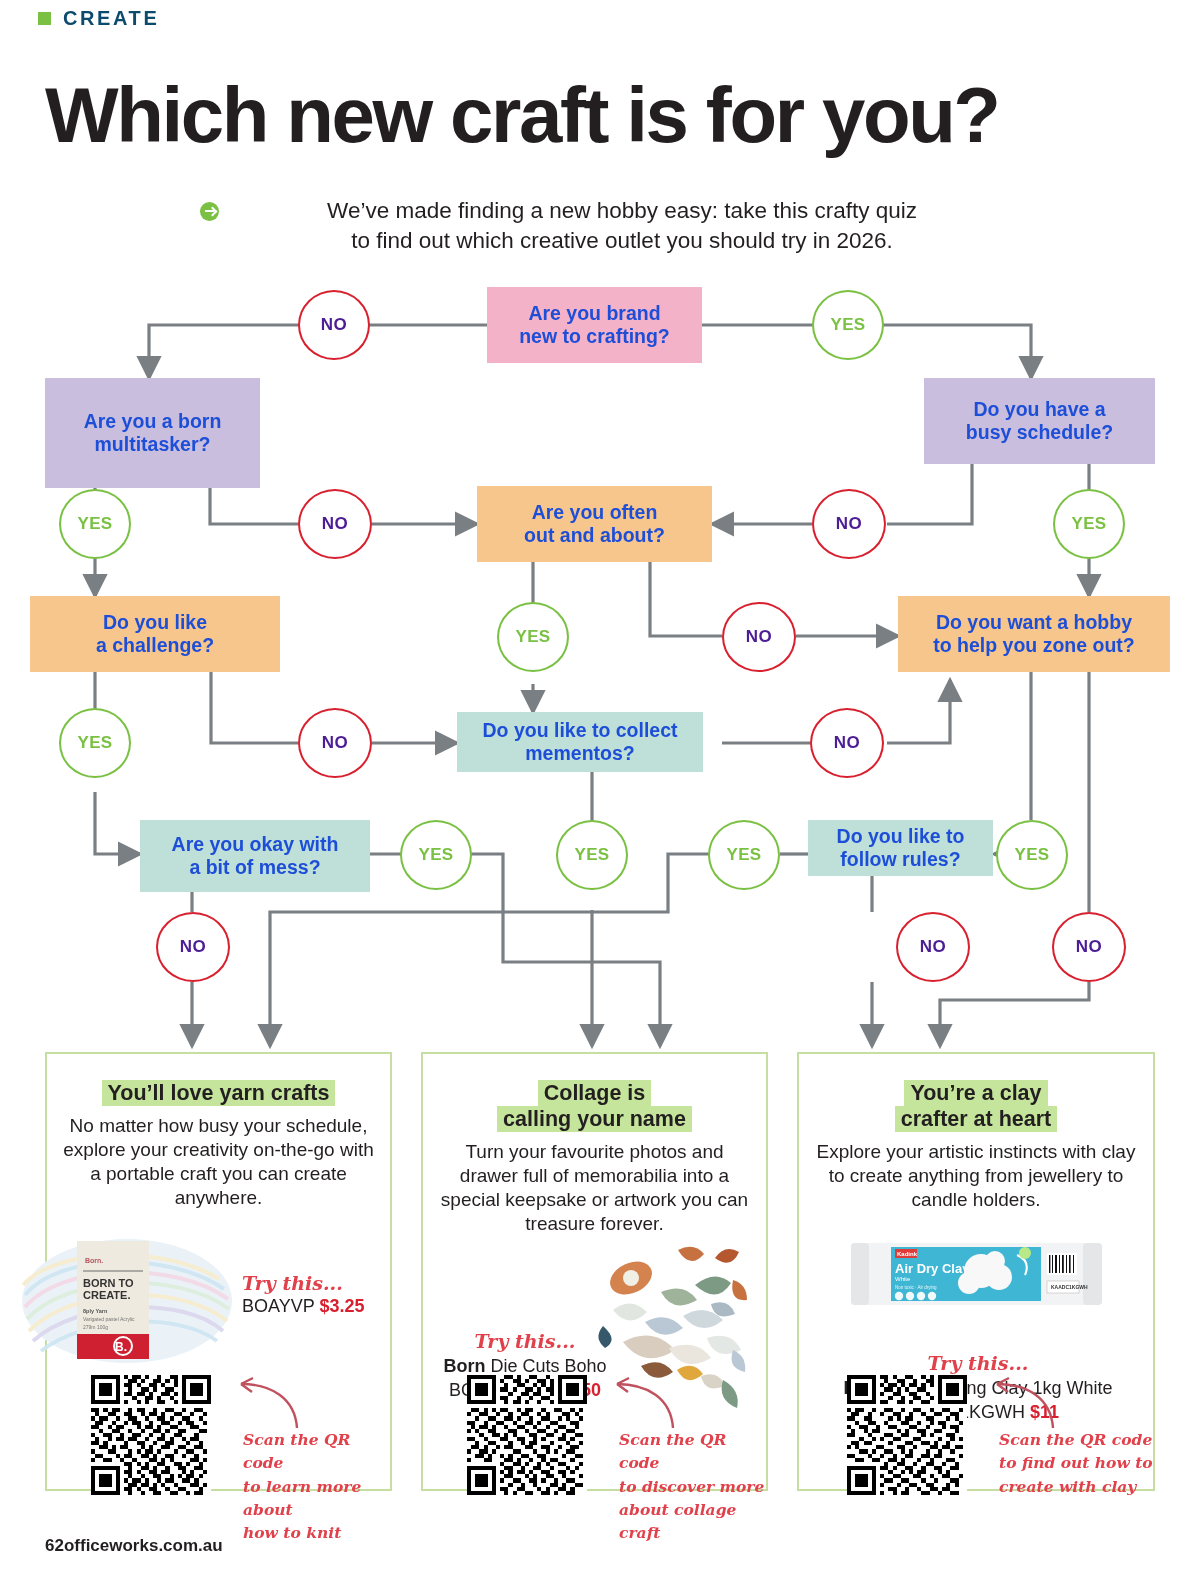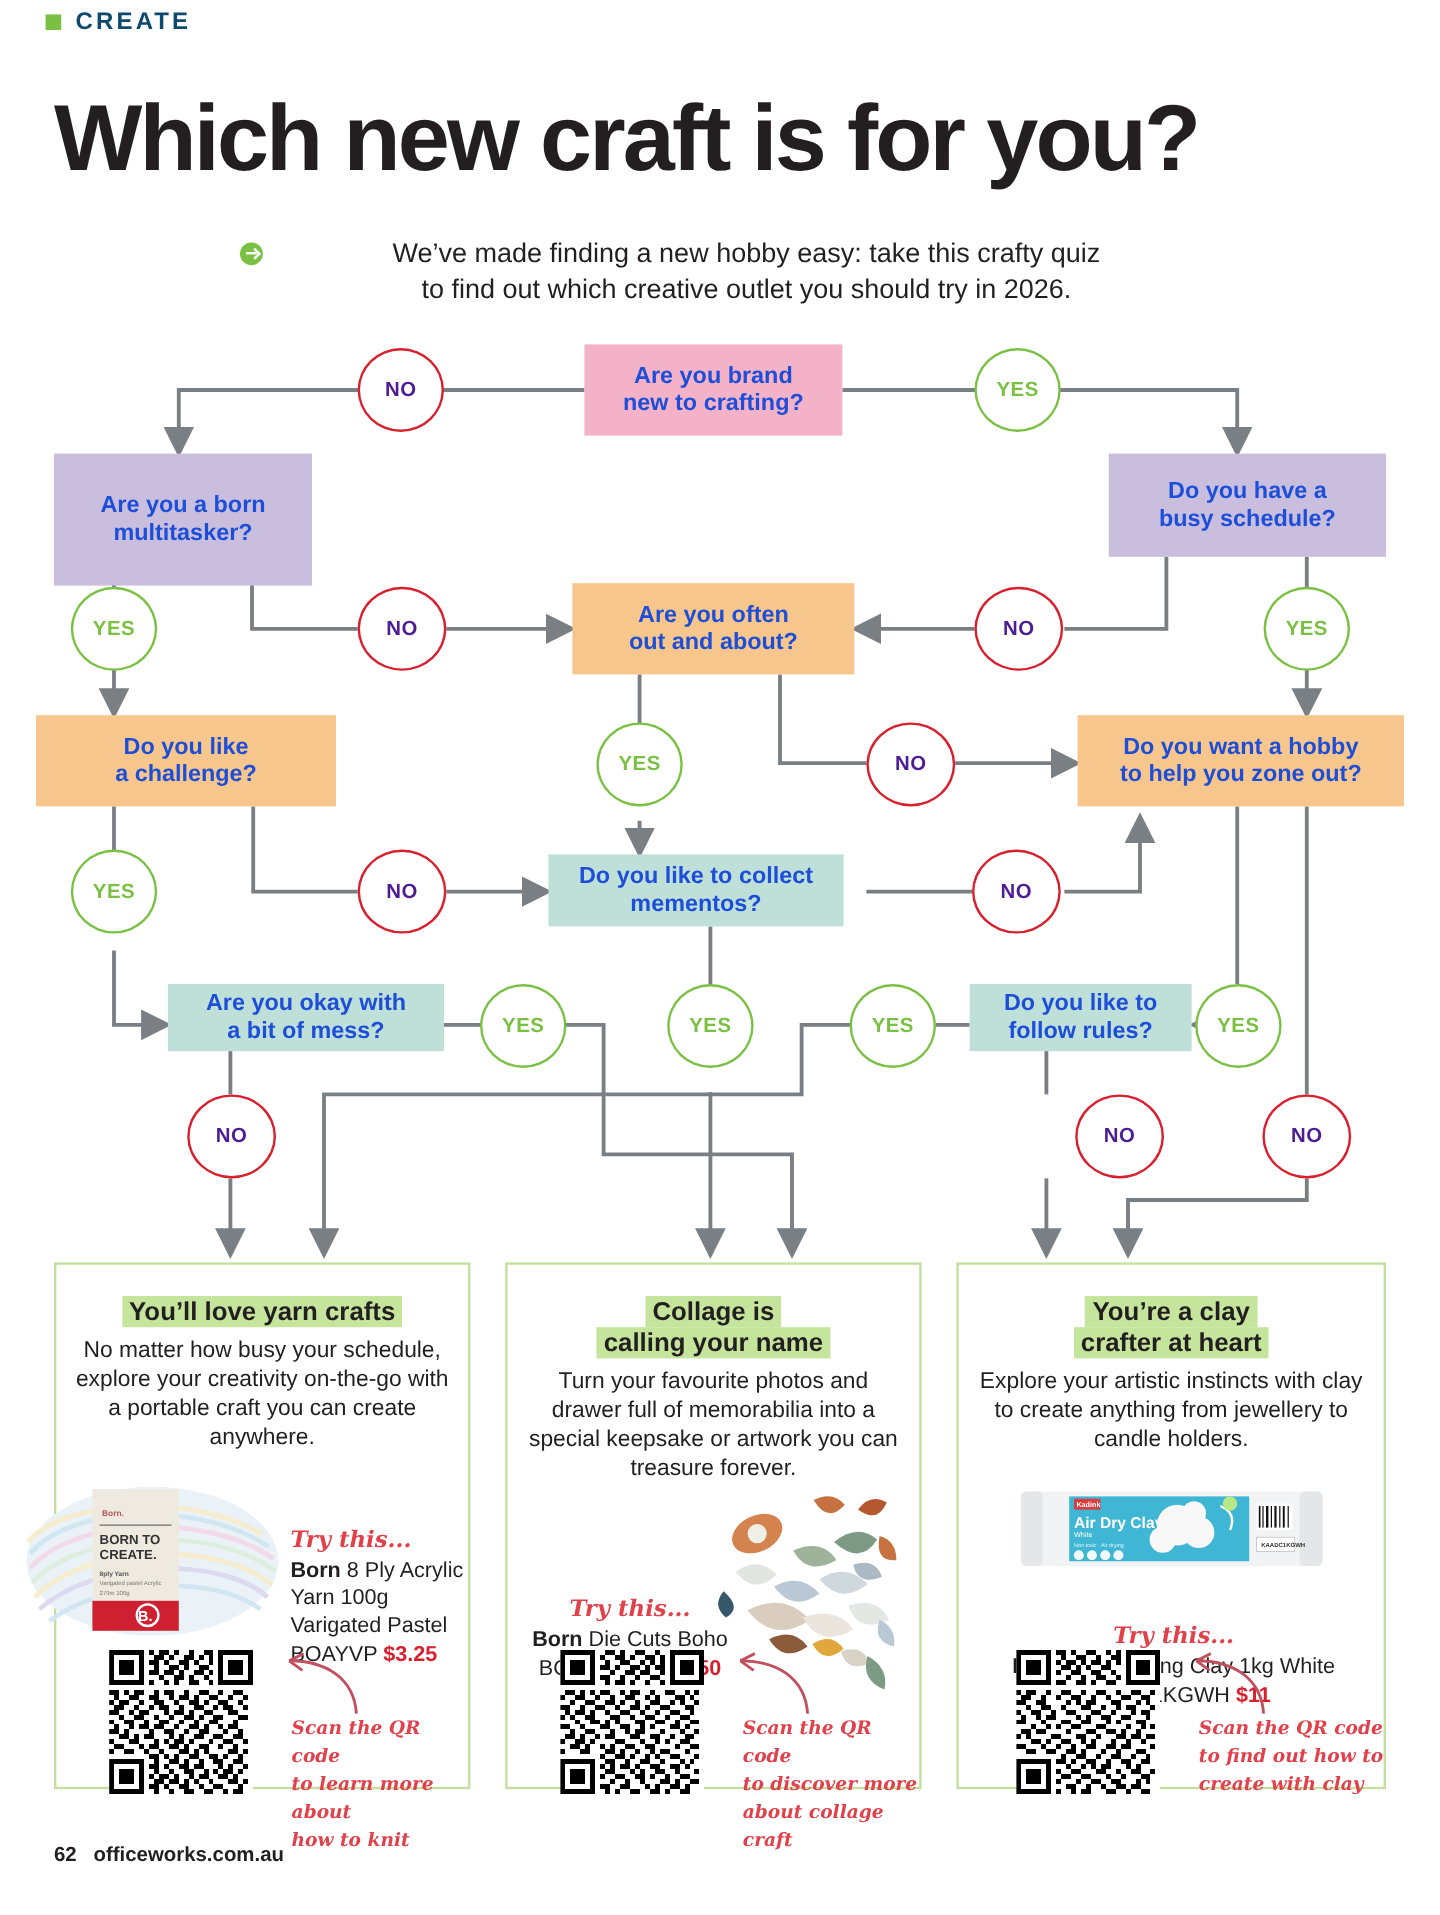--- a/index.html
+++ b/index.html
@@ -84,21 +84,21 @@
   .scan {
     position: absolute; font-family: "DejaVu Serif", serif; font-style: italic; font-weight: 700;
     color: #e0414b; font-size: 15.5px; line-height: 1.5;
   }
 
   
   .yarn-img { position: absolute; }
   .clay-img { position: absolute; }
   .collage-img { position: absolute; }
 
-  .footer { position: absolute; left: 45px; top: 1536px; display: flex; align-items: baseline; gap: 14px; }
+  .footer { position: absolute; left: 45px; top: 1536px; display: flex; align-items: baseline; }
   .pg { font-size: 17px; font-weight: 800; color: #231f20; }
   .site { font-size: 17px; font-weight: 600; color: #231f20; }
 </style>
 </head>
 <body>
 
 <div id="page">
 
   <div class="kicker">
     <div class="kicker-sq"></div>
@@ -223,21 +223,21 @@
       </div>
     </div>
 
     <div class="node n-teal" style="left:457px; top:430px; width:246px; height:60px;">
       <div>
         <div>Do you like to collect</div>
         <div>mementos?</div>
       </div>
     </div>
 
-    <div class="node n-teal" style="left:140px; top:538px; width:230px; height:56px;">
+    <div class="node n-teal" style="left:140px; top:538px; width:230px; height:72px;">
       <div>
         <div>Are you okay with</div>
         <div>a bit of mess?</div>
       </div>
     </div>
 
     <div class="node n-teal" style="left:808px; top:538px; width:185px; height:56px;">
       <div>
         <div>Do you like to</div>
         <div>follow rules?</div>
@@ -299,23 +299,20 @@
           <text x="64" y="86" font-family="Liberation Sans, sans-serif" font-size="5" fill="#777">Varigated pastel  Acrylic</text>
           <text x="64" y="94" font-family="Liberation Sans, sans-serif" font-size="5" fill="#777">279m  100g</text>
           <rect x="58" y="99" width="72" height="25" fill="#cf2031"></rect>
           <circle cx="104" cy="111" r="9" fill="none" stroke="#fff" stroke-width="2"></circle>
           <text x="96" y="116" font-family="Liberation Sans, sans-serif" font-size="12" fill="#fff" font-weight="700">B.</text>
         </svg>
       </div>
 
       <div style="position:absolute; left:195px; top:160px; width:145px;">
         <div class="try">Try this...</div>
-        <div class="prod" style="margin-top:3px;">
-          <b>Born</b><span> 8 Ply Acrylic Yarn 100g Varigated Pastel</span>
-        </div>
         <div class="prod" style="margin-top:1px;">
           <span>BOAYVP</span>
           <span class="price">$3.25</span>
         </div>
       </div>
 
       <div class="qr" style="left:44px; top:295px; width:120px; height:120px;">
         <svg width="120" height="120" viewBox="0 0 29 29" shape-rendering="crispEdges">
           <rect width="29" height="29" fill="#fff"></rect>
           <g fill="#000">

